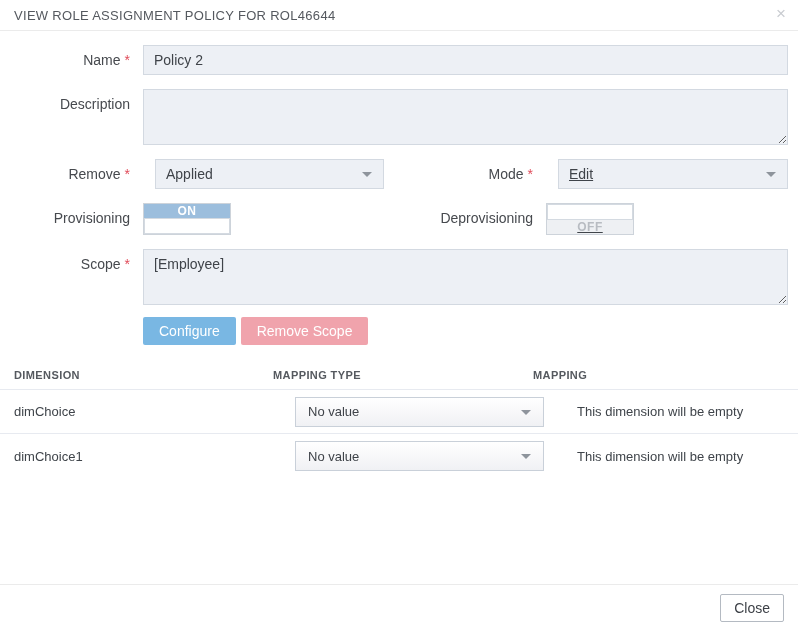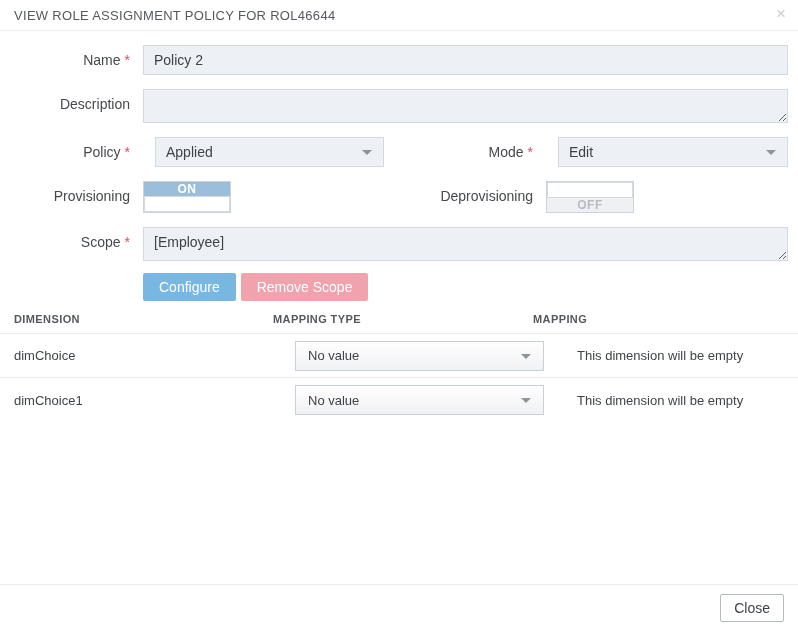--- a/index.html
+++ b/index.html
@@ -69,35 +69,35 @@
     background: var(--input_bg);
     border: 1px solid var(--input_border);
     padding: 0 10px;
     font-size: 14px;
     color: #3f4349;
     font-family: "Liberation Sans", sans-serif;
     outline: none;
   }
   .txt-area {
     width: 100%;
-    height: 34px;
+    height: 56px;
     background: var(--input_bg);
     border: 1px solid var(--input_border);
     padding: 6px 10px;
     font-size: 14px;
     color: #3f4349;
     font-family: "Liberation Sans", sans-serif;
     outline: none;
     display: block;
   }
 
   
   .half-field { flex: none; width: 241px; margin-left: 13px; }
   .lbl-right { flex: 1; text-align: right; }
-  .half-field-2 { flex: none; width: 242px; margin-left: 13px; margin-right: 10px; }
+  .half-field-2 { flex: none; width: 242px; margin-left: 13px; margin-right: 10px; text-decoration: underline; }
 
   .select-box {
     height: 30px;
     background: var(--input_bg);
     border: 1px solid var(--input_border);
     position: relative;
     display: flex;
     align-items: center;
     padding: 0 28px 0 10px;
     font-size: 14px;
@@ -132,21 +132,21 @@
     justify-content: center;
     font-size: 12px;
     font-weight: bold;
     letter-spacing: 0.5px;
   }
   .toggle-on-half { background: var(--toggle_on_blue); color: #ffffff; }
   .toggle-off-half { background: #eef0f3; color: #b8bcc2; }
   .toggle-knob { background: #ffffff; border: 1px solid #d4dae1; }
 
   
-  .btn-row { margin-left: 143px; margin-bottom: 3px; display: flex; gap: 5px; align-items: flex-end; }
+  .btn-row { margin-left: 143px; margin-bottom: 15px; display: flex; gap: 5px; align-items: flex-end; }
   .btn {
     height: 28px;
     border: none;
     border-radius: 2px;
     color: #ffffff;
     font-size: 14px;
     font-family: "Liberation Sans", sans-serif;
     padding: 0 16px;
     cursor: pointer;
   }
@@ -248,21 +248,21 @@
 
     <div class="form-row">
       <div class="lbl">Description</div>
       <div class="field">
         <textarea class="txt-area" style=""></textarea>
       </div>
     </div>
 
     <div class="form-row">
       <div class="lbl">
-        <span>Policy</span><span class="req">*</span>
+        <span>Remove</span><span class="req">*</span>
       </div>
       <div class="half-field">
         <div class="select-box">
           <span>Applied</span>
           <span class="caret"></span>
         </div>
       </div>
       <div class="lbl lbl-right">
         <span>Mode</span><span class="req">*</span>
       </div>

